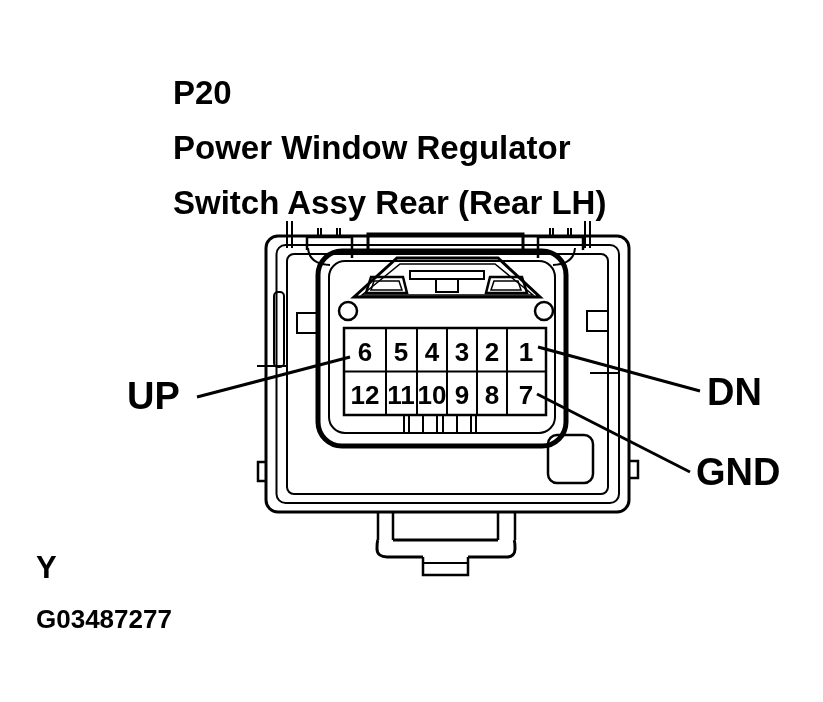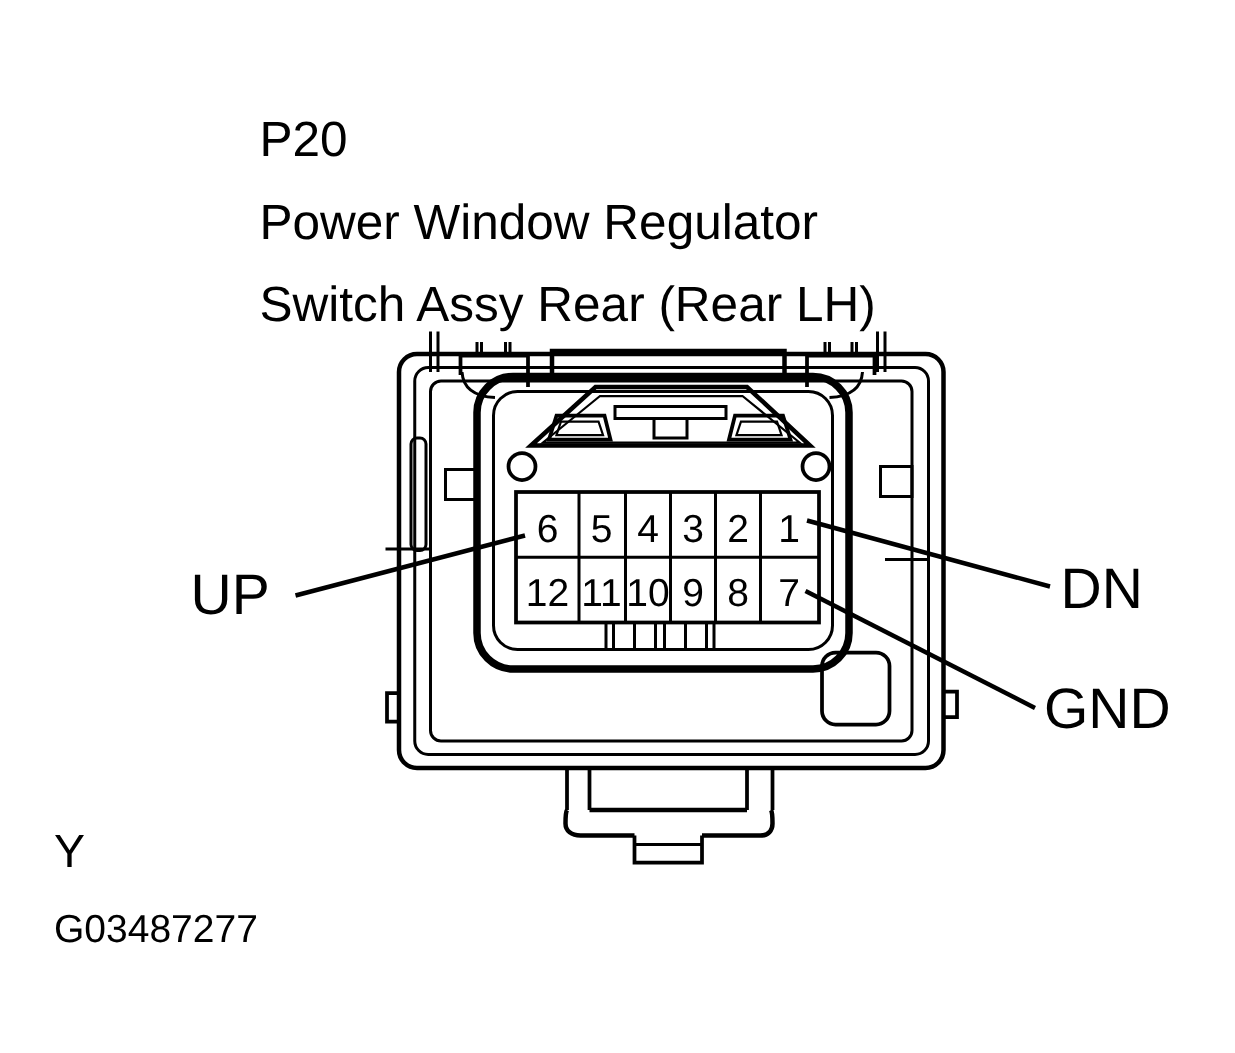--- a/index.html
+++ b/index.html
@@ -7,20 +7,21 @@
     padding: 0;
     background: #ffffff;
   }
   #stage {
     position: relative;
     width: 823px;
     height: 690px;
     background: #ffffff;
     overflow: hidden;
     font-family: "Liberation Sans", sans-serif;
+    font-weight: bold;
   }
   svg { display: block; }
   .ln  { fill: none; stroke: #000; }
   .txt { fill: #000; stroke: none; font-family: "Liberation Sans", sans-serif; }
   .title-txt { font-size: 33px; }
   .label-txt { font-size: 38px; }
   .pin-txt   { font-size: 26px; text-anchor: middle; }
   .rev-txt   { font-size: 31px; }
   .fig-txt   { font-size: 26px; }
 </style>

